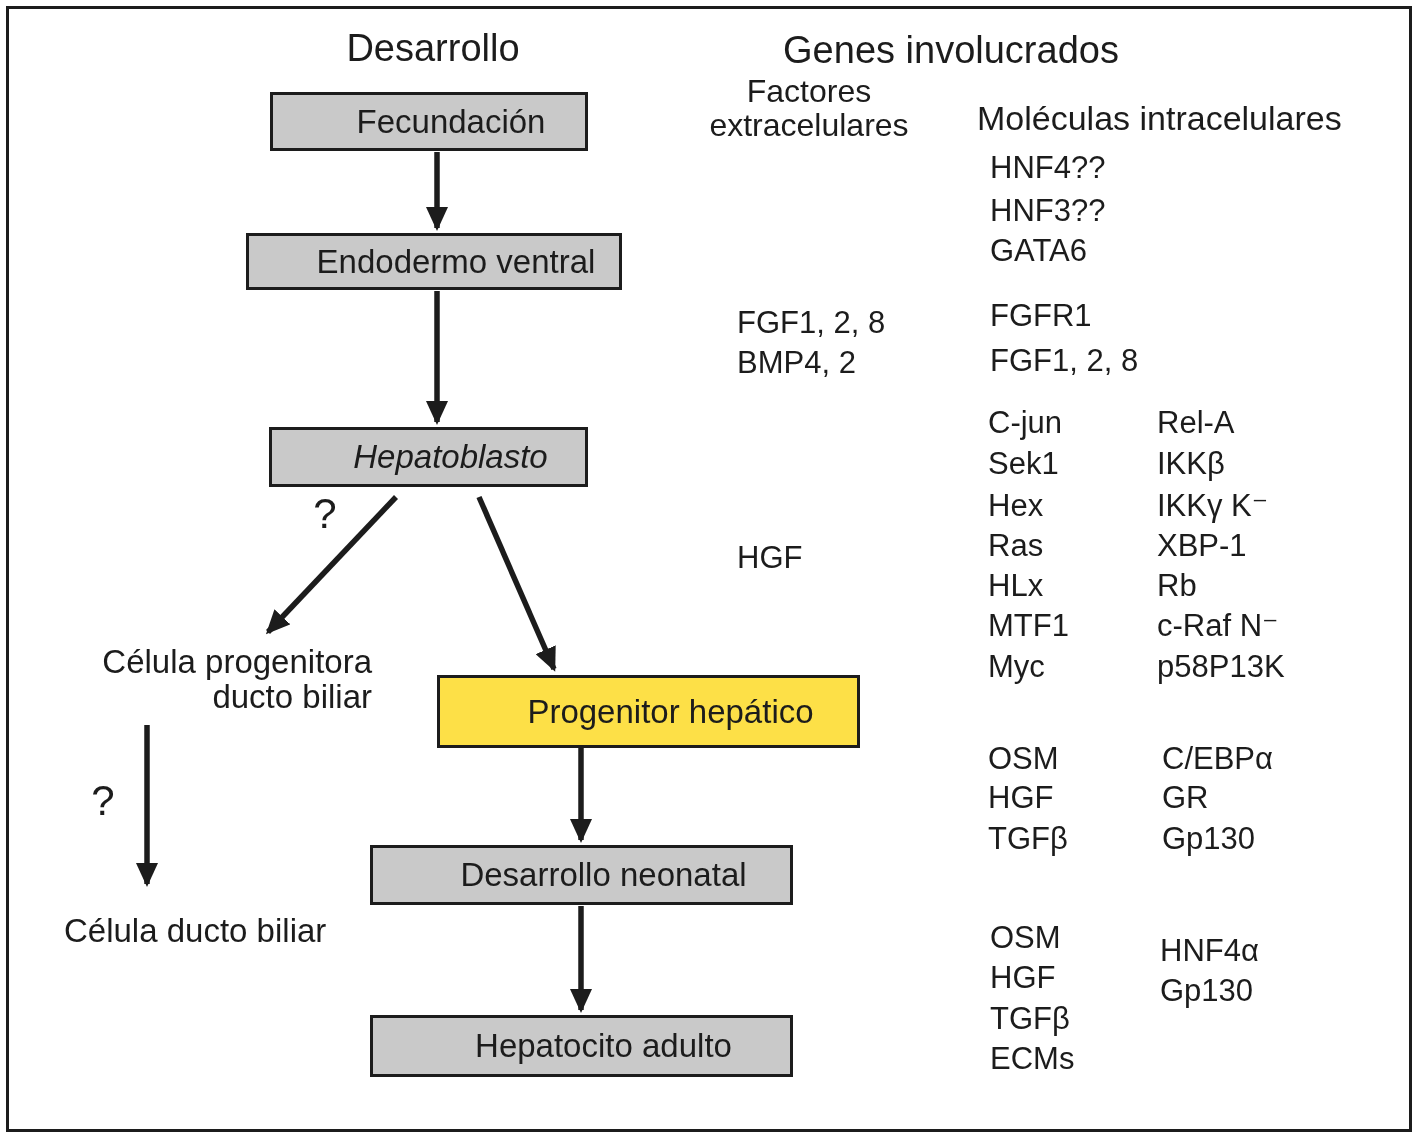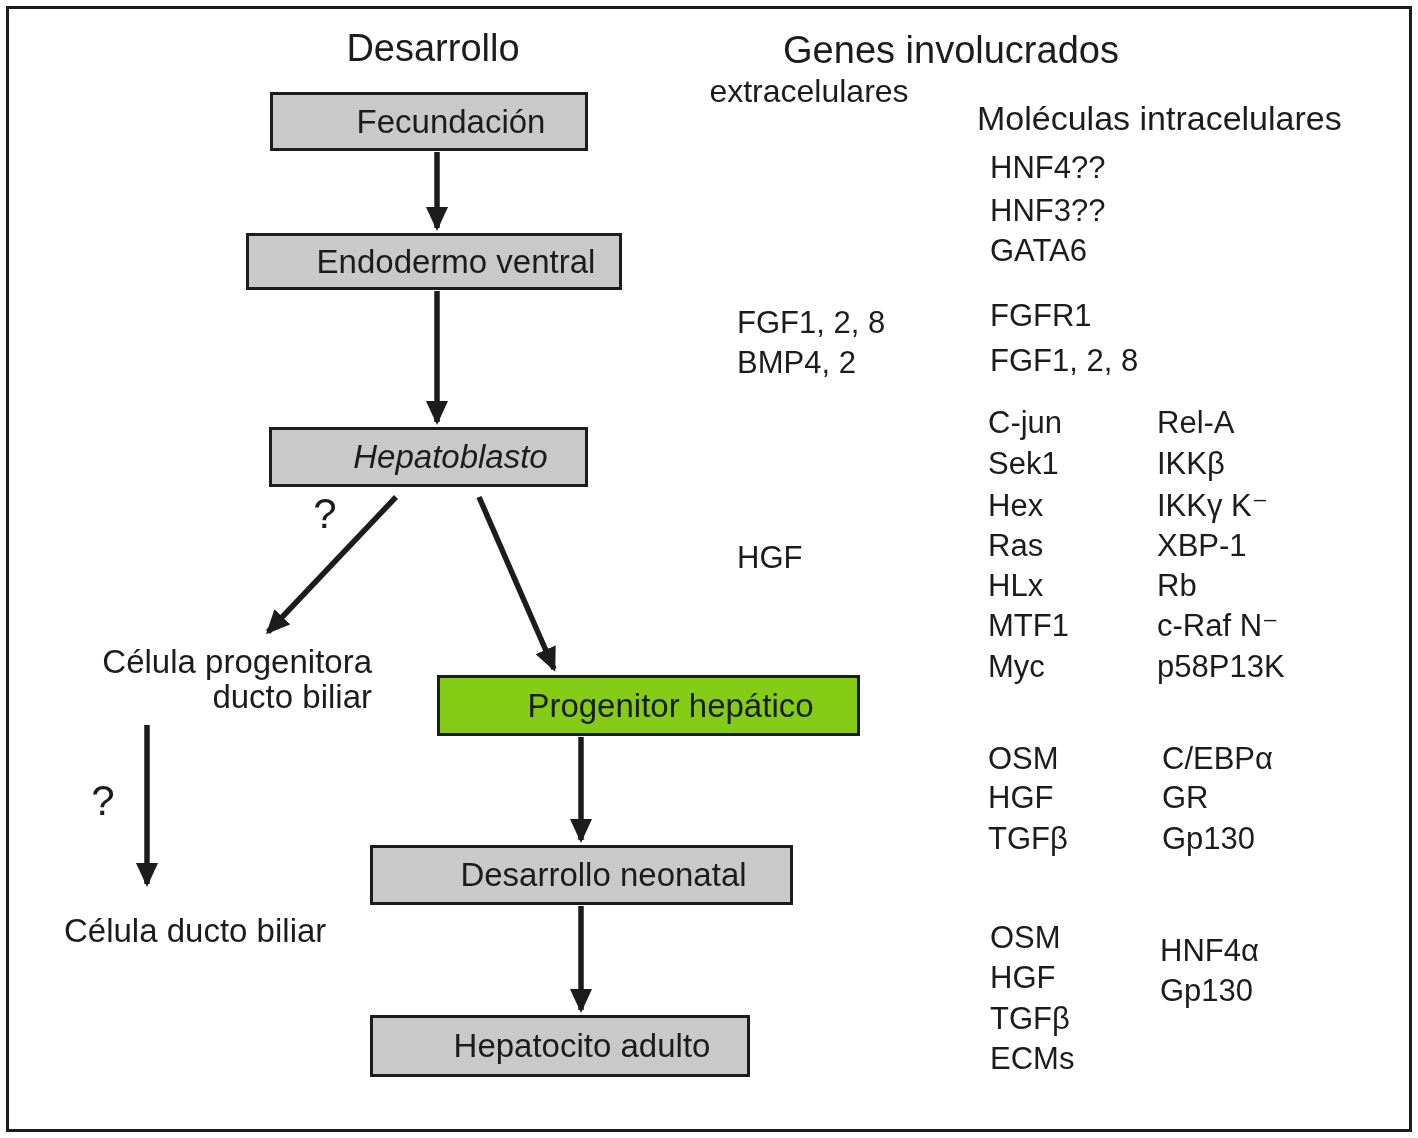--- a/index.html
+++ b/index.html
@@ -39,40 +39,41 @@
     <line x1="396" y1="497" x2="268" y2="632" stroke="#1c1c1c" stroke-width="5.5" marker-end="url(#ah)"></line>
     <line x1="479" y1="497" x2="554" y2="669" stroke="#1c1c1c" stroke-width="5.5" marker-end="url(#ah)"></line>
     <line x1="581" y1="737" x2="581" y2="840" stroke="#1c1c1c" stroke-width="5.5" marker-end="url(#ah)"></line>
     <line x1="581" y1="906" x2="581" y2="1010" stroke="#1c1c1c" stroke-width="5.5" marker-end="url(#ah)"></line>
     <line x1="147" y1="725" x2="147" y2="884" stroke="#1c1c1c" stroke-width="5.5" marker-end="url(#ah)"></line>
   </svg>
 
   <div class="t hdr center" style="left:283px;top:27px;width:300px;">Desarrollo</div>
   <div class="t hdr center" style="left:770px;top:29px;width:350px;margin-left:6px;">Genes involucrados</div>
   <div class="t sub center" style="left:684px;top:74px;width:250px;">
+    <div>Factores</div>
     <div>extracelulares</div>
   </div>
   <div class="t mol" style="left:977px;top:99px;">Moléculas intracelulares</div>
 
   <div class="box" style="left: 270px; top: 92px; width: 318px; height: 59px; background: rgb(201, 201, 201);">
       <span>Fecundación</span>
     </div>
   <div class="box" style="left: 246px; top: 233px; width: 376px; height: 57px; background: rgb(201, 201, 201);">
       <span>Endodermo ventral</span>
     </div>
   <div class="box" style="left: 269px; top: 427px; width: 319px; height: 60px; background: rgb(201, 201, 201); font-style: italic;">
       <span>Hepatoblasto</span>
     </div>
-  <div class="box" style="left: 437px; top: 675px; width: 423px; height: 61px; background: #84cc16;">
+  <div class="box" style="left: 437px; top: 675px; width: 423px; height: 73px; background: #fde047;">
       <span>Progenitor hepático</span>
     </div>
   <div class="box" style="left: 370px; top: 845px; width: 423px; height: 60px; background: rgb(201, 201, 201);">
       <span>Desarrollo neonatal</span>
     </div>
-  <div class="box" style="left: 370px; top: 1015px; width: 380px; height: 62px; background: rgb(201, 201, 201);">
+  <div class="box" style="left: 370px; top: 1015px; width: 423px; height: 62px; background: rgb(201, 201, 201);">
       <span>Hepatocito adulto</span>
     </div>
 
   <div class="t qm" style="left:305px;top:490px;">?</div>
   <div class="t lbl center" style="left:72px;top:644px;width:300px;text-align:right;">
     <div>Célula progenitora</div>
     <div>ducto biliar</div>
   </div>
   <div class="t qm" style="left:83px;top:777px;">?</div>
   <div class="t lbl" style="left:64px;top:913px;">Célula ducto biliar</div>

